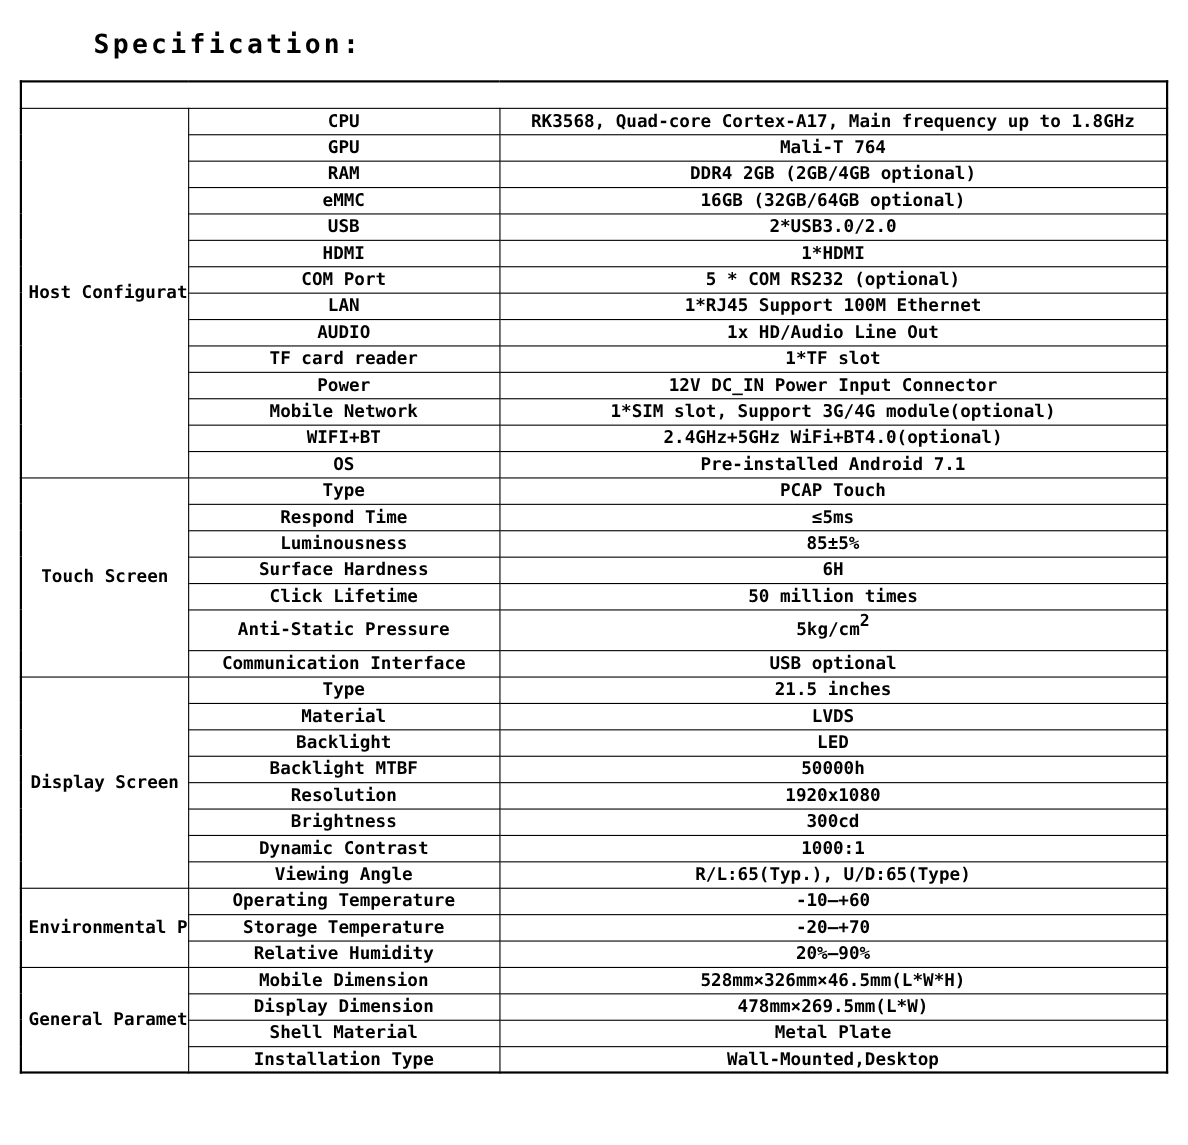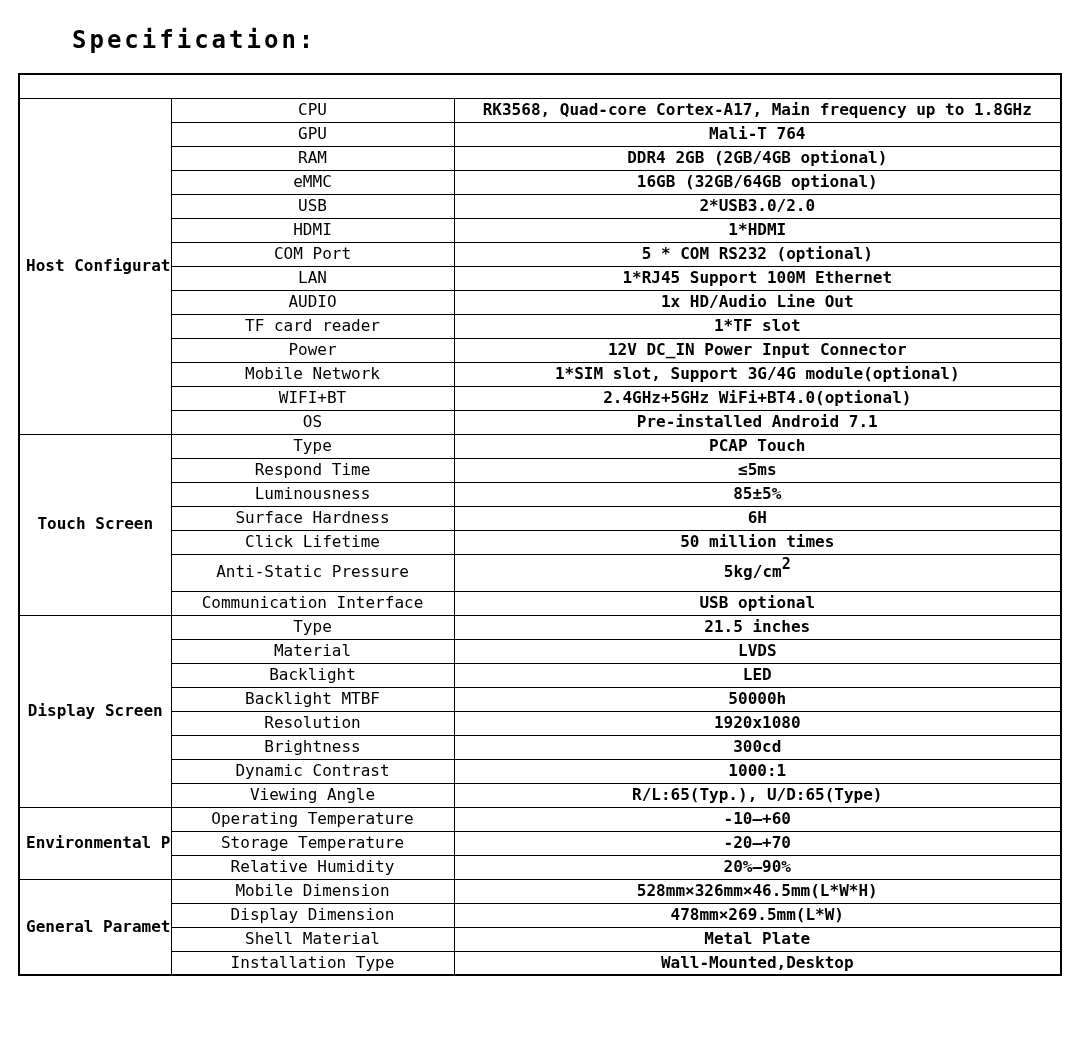--- a/index.html
+++ b/index.html
@@ -13,21 +13,21 @@
     font-family: "DejaVu Sans Mono", "Liberation Mono", monospace;
   }
   .page {
     position: relative;
     width: 1080px;
     height: 1041px;
     overflow: hidden;
   }
   .title {
     position: absolute;
-    left: 72px;
+    left: 85px;
     top: 26px;
     font-size: 24px;
     font-weight: bold;
     letter-spacing: 3px;
     white-space: nowrap;
   }
   table.spec {
     position: absolute;
     left: 18px;
     top: 73px;
@@ -49,21 +49,21 @@
   }
   td.header-cell {
     height: 26px;
   }
   td.cat {
     font-weight: bold;
     white-space: pre-line;
     line-height: 1.6;
   }
   td.param {
-    font-weight: normal;
+    font-weight: bold;
   }
   td.value {
     font-weight: bold;
   }
   tr.tall td {
     height: 37px;
     margin-left: 12px;
   }
   td.value sup {
     font-size: 15px;

